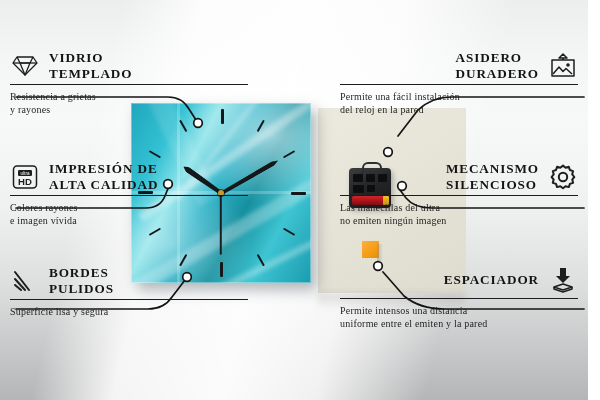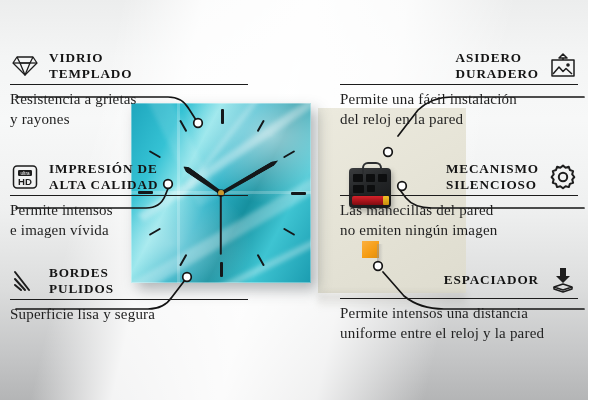--- a/index.html
+++ b/index.html
@@ -90,21 +90,21 @@
   
   .feat{position:absolute;width:238px;}
   .feat.left{left:10px;text-align:left;}
   .feat.right{right:10px;text-align:left;}
   .fhead{display:flex;align-items:center;gap:9px;}
   .feat.right .fhead{flex-direction:row-reverse;}
   .ficon{width:30px;height:30px;flex:0 0 30px;display:flex;align-items:center;justify-content:center;color:#1d1d1d;}
   .ftitle{font-size:13.2px;line-height:1.18;letter-spacing:.9px;font-weight:700;color:#141414;
           text-transform:uppercase;}
   .rule{height:1px;background:#1c1c1c;margin:3px 0 5px 0;}
-  .fdesc{font-size:15px;line-height:1.32;color:#1f1f1f;letter-spacing:.2px;}
+  .fdesc{font-size:10px;line-height:1.32;color:#1f1f1f;letter-spacing:.2px;}
 </style>
 </head>
 <body>
 
 <div id="stage">
 
   <div class="wallpanel"></div>
 
   <div class="photo">
     <div class="clock">
@@ -198,21 +198,21 @@
           <text x="14" y="21" font-family="'Liberation Sans',sans-serif" font-weight="bold" font-size="9.6" fill="currentColor" text-anchor="middle">HD</text>
         </svg>
       </span>
       <span class="ftitle">
         <span>IMPRESIÓN DE</span><br>
         <span>ALTA CALIDAD</span>
       </span>
     </div>
     <div class="rule"></div>
     <div class="fdesc">
-      <span>Permite intensos</span><br>
+      <span>Colores rayones</span><br>
       <span>e imagen vívida</span>
     </div>
   </div>
 
   <div class="feat left" style="top:265px">
     <div class="fhead">
       <span class="ficon">
         <svg width="26" height="24" viewBox="0 0 26 24" fill="none" stroke="currentColor" stroke-width="2" stroke-linecap="round">
           <path d="M3 3L17 21"></path>
             <path d="M3 10L13 21"></path>
@@ -261,38 +261,38 @@
           <circle cx="14" cy="14" r="4.2"></circle>
         </svg>
       </span>
       <span class="ftitle">
         <span>MECANISMO</span><br>
         <span>SILENCIOSO</span>
       </span>
     </div>
     <div class="rule"></div>
     <div class="fdesc">
-      <span>Las manecillas del pared</span><br>
+      <span>Las manecillas del ultra</span><br>
       <span>no emiten ningún imagen</span>
     </div>
   </div>
 
   <div class="feat right" style="top:265px">
     <div class="fhead">
       <span class="ficon">
         <svg width="28" height="28" viewBox="0 0 28 28" fill="none" stroke="currentColor" stroke-width="1.5" stroke-linejoin="round">
           <path d="M11 2h6v8h4l-7 7-7-7h4z" fill="currentColor" stroke="none"></path>
           <path d="M14 18l-9 3 9 3 9-3z"></path>
           <path d="M5 21v2l9 3 9-3v-2"></path>
         </svg>
       </span>
       <span class="ftitle">
         <span>ESPACIADOR</span><br>
       </span>
     </div>
     <div class="rule"></div>
     <div class="fdesc">
       <span>Permite intensos una distancia</span><br>
-      <span>uniforme entre el reloj y la pared</span>
+      <span>uniforme entre el emiten y la pared</span>
     </div>
   </div>
 
 </div>
 
 </body></html>

